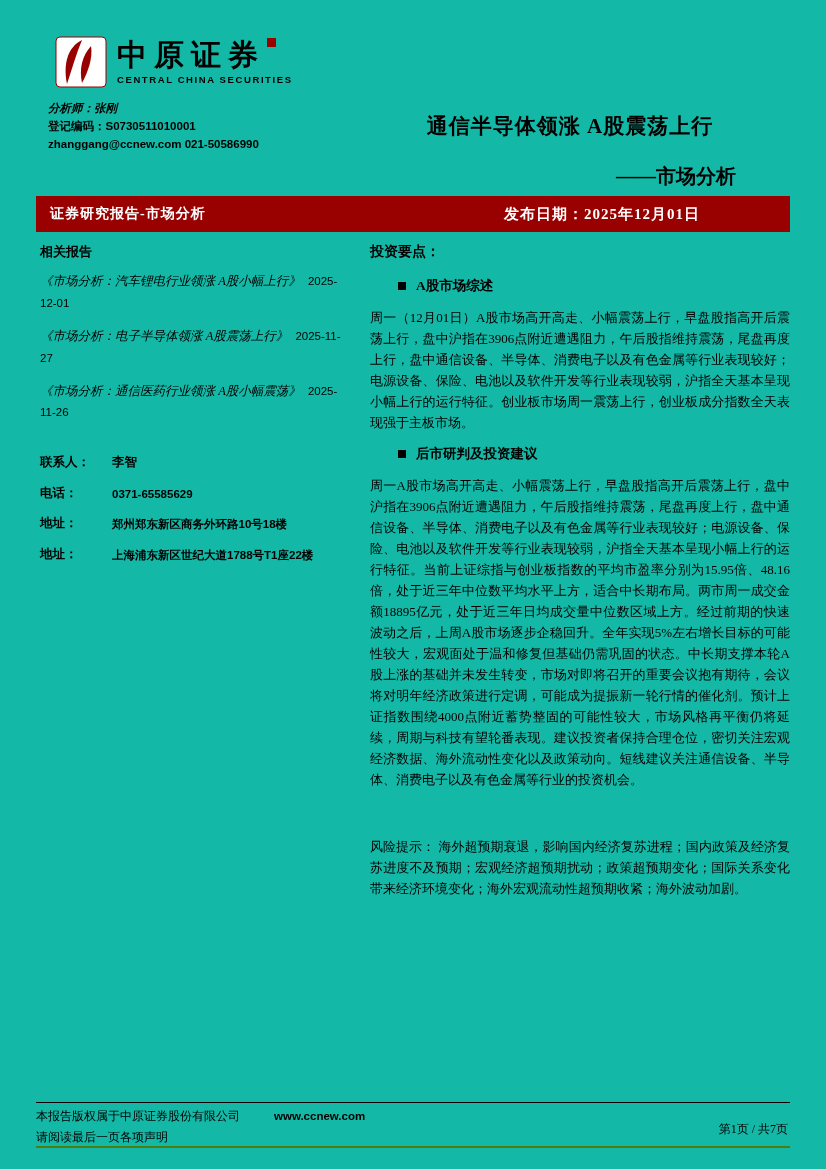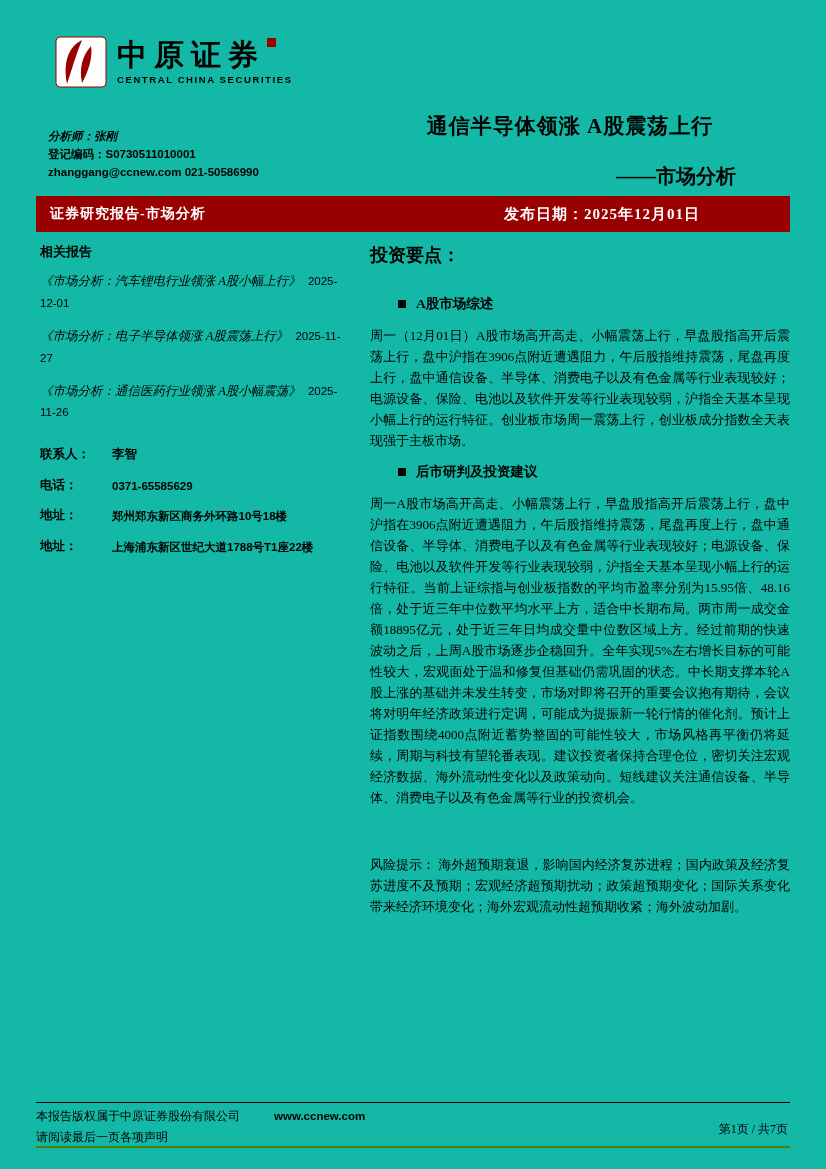--- a/index.html
+++ b/index.html
@@ -16,21 +16,21 @@
   }
 
   
   .logo-block { position: absolute; top: 36px; left: 55px; display: flex; align-items: flex-start; }
   .logo-emblem { width: 52px; height: 52px; flex: 0 0 auto; }
   .logo-text { margin-left: 10px; padding-top: 2px; }
   .logo-cn { font-size: 30px; font-weight: bold; letter-spacing: 7px; line-height: 1.1; font-family: "Liberation Serif", serif; display: inline-block; }
   .logo-seal { display: inline-block; width: 9px; height: 9px; background: #990000; vertical-align: top; margin-left: 2px; }
   .logo-en { font-size: 9.5px; font-weight: bold; letter-spacing: 1.6px; margin-top: 3px; font-family: "Liberation Sans", sans-serif; }
 
-  .analyst { position: absolute; top: 100px; left: 48px; font-size: 11.5px; font-weight: bold; line-height: 1.55; font-family: "Liberation Sans", sans-serif; margin-top: 28px; }
+  .analyst { position: absolute; top: 100px; left: 48px; font-size: 11.5px; font-weight: bold; line-height: 1.55; font-family: "Liberation Sans", sans-serif; }
   .analyst .it { font-style: italic; }
 
   .doc-title { position: absolute; top: 112px; left: 350px; width: 440px; text-align: center; font-size: 21px; font-weight: bold; letter-spacing: 1px; }
   .doc-subtitle { position: absolute; top: 163px; left: 350px; width: 420px; text-align: right; padding-right: 34px; font-size: 20px; font-weight: bold; }
 
   
   .banner {
     position: absolute; top: 196px; left: 36px; width: 754px; height: 36px;
     background: #990000; color: #fff; font-weight: bold;
     display: flex; align-items: center; justify-content: space-between;
@@ -38,29 +38,29 @@
   }
   .banner-left { font-size: 14px; letter-spacing: 1px; }
   .banner-right { font-size: 15px; letter-spacing: 1px; }
 
   
   .sidebar { position: absolute; top: 243px; left: 40px; width: 302px; font-size: 12.5px; }
   .related-title { font-weight: bold; font-size: 13px; margin-bottom: 10px; }
   .report-item { margin-bottom: 11px; line-height: 1.75; }
   .report-title { font-style: italic; }
   .report-date { font-style: normal; margin-left: 4px; font-family: "Liberation Sans", sans-serif; font-size: 11.5px; }
-  .contact { margin-top: 22px; }
+  .contact { margin-top: 30px; }
   .contact-row { display: flex; margin-bottom: 13px; line-height: 1.4; }
   .contact-label { font-weight: bold; width: 72px; flex: 0 0 auto; }
   .contact-value { font-family: "Liberation Sans", sans-serif; font-size: 11.5px; padding-top: 1px; font-weight: bold; }
   .contact-value.bold { font-weight: bold; font-family: "Liberation Serif", serif; font-size: 12.5px; padding-top: 0; }
 
   
   .main { position: absolute; top: 243px; left: 370px; width: 420px; font-size: 13px; }
-  .main-heading { font-weight: bold; font-size: 18px; margin-bottom: 28px; }
+  .main-heading { font-weight: bold; font-size: 14px; margin-bottom: 16px; }
   .subhead { font-weight: bold; font-size: 13.5px; margin: 12px 0 12px 28px; display: flex; align-items: center; }
   .bullet-square { width: 8px; height: 8px; background: #000; margin-right: 10px; flex: 0 0 auto; }
   .para { text-align: justify; line-height: 21px; margin-bottom: 12px; }
   .risk { margin-top: 46px; text-align: justify; line-height: 21px; }
   .risk-label { font-weight: normal; }
 
   
   .footer {
     position: absolute; top: 1102px; left: 36px; width: 754px; height: 46px;
     border-top: 1px solid #000; border-bottom: 2px solid #4d7c0f;

